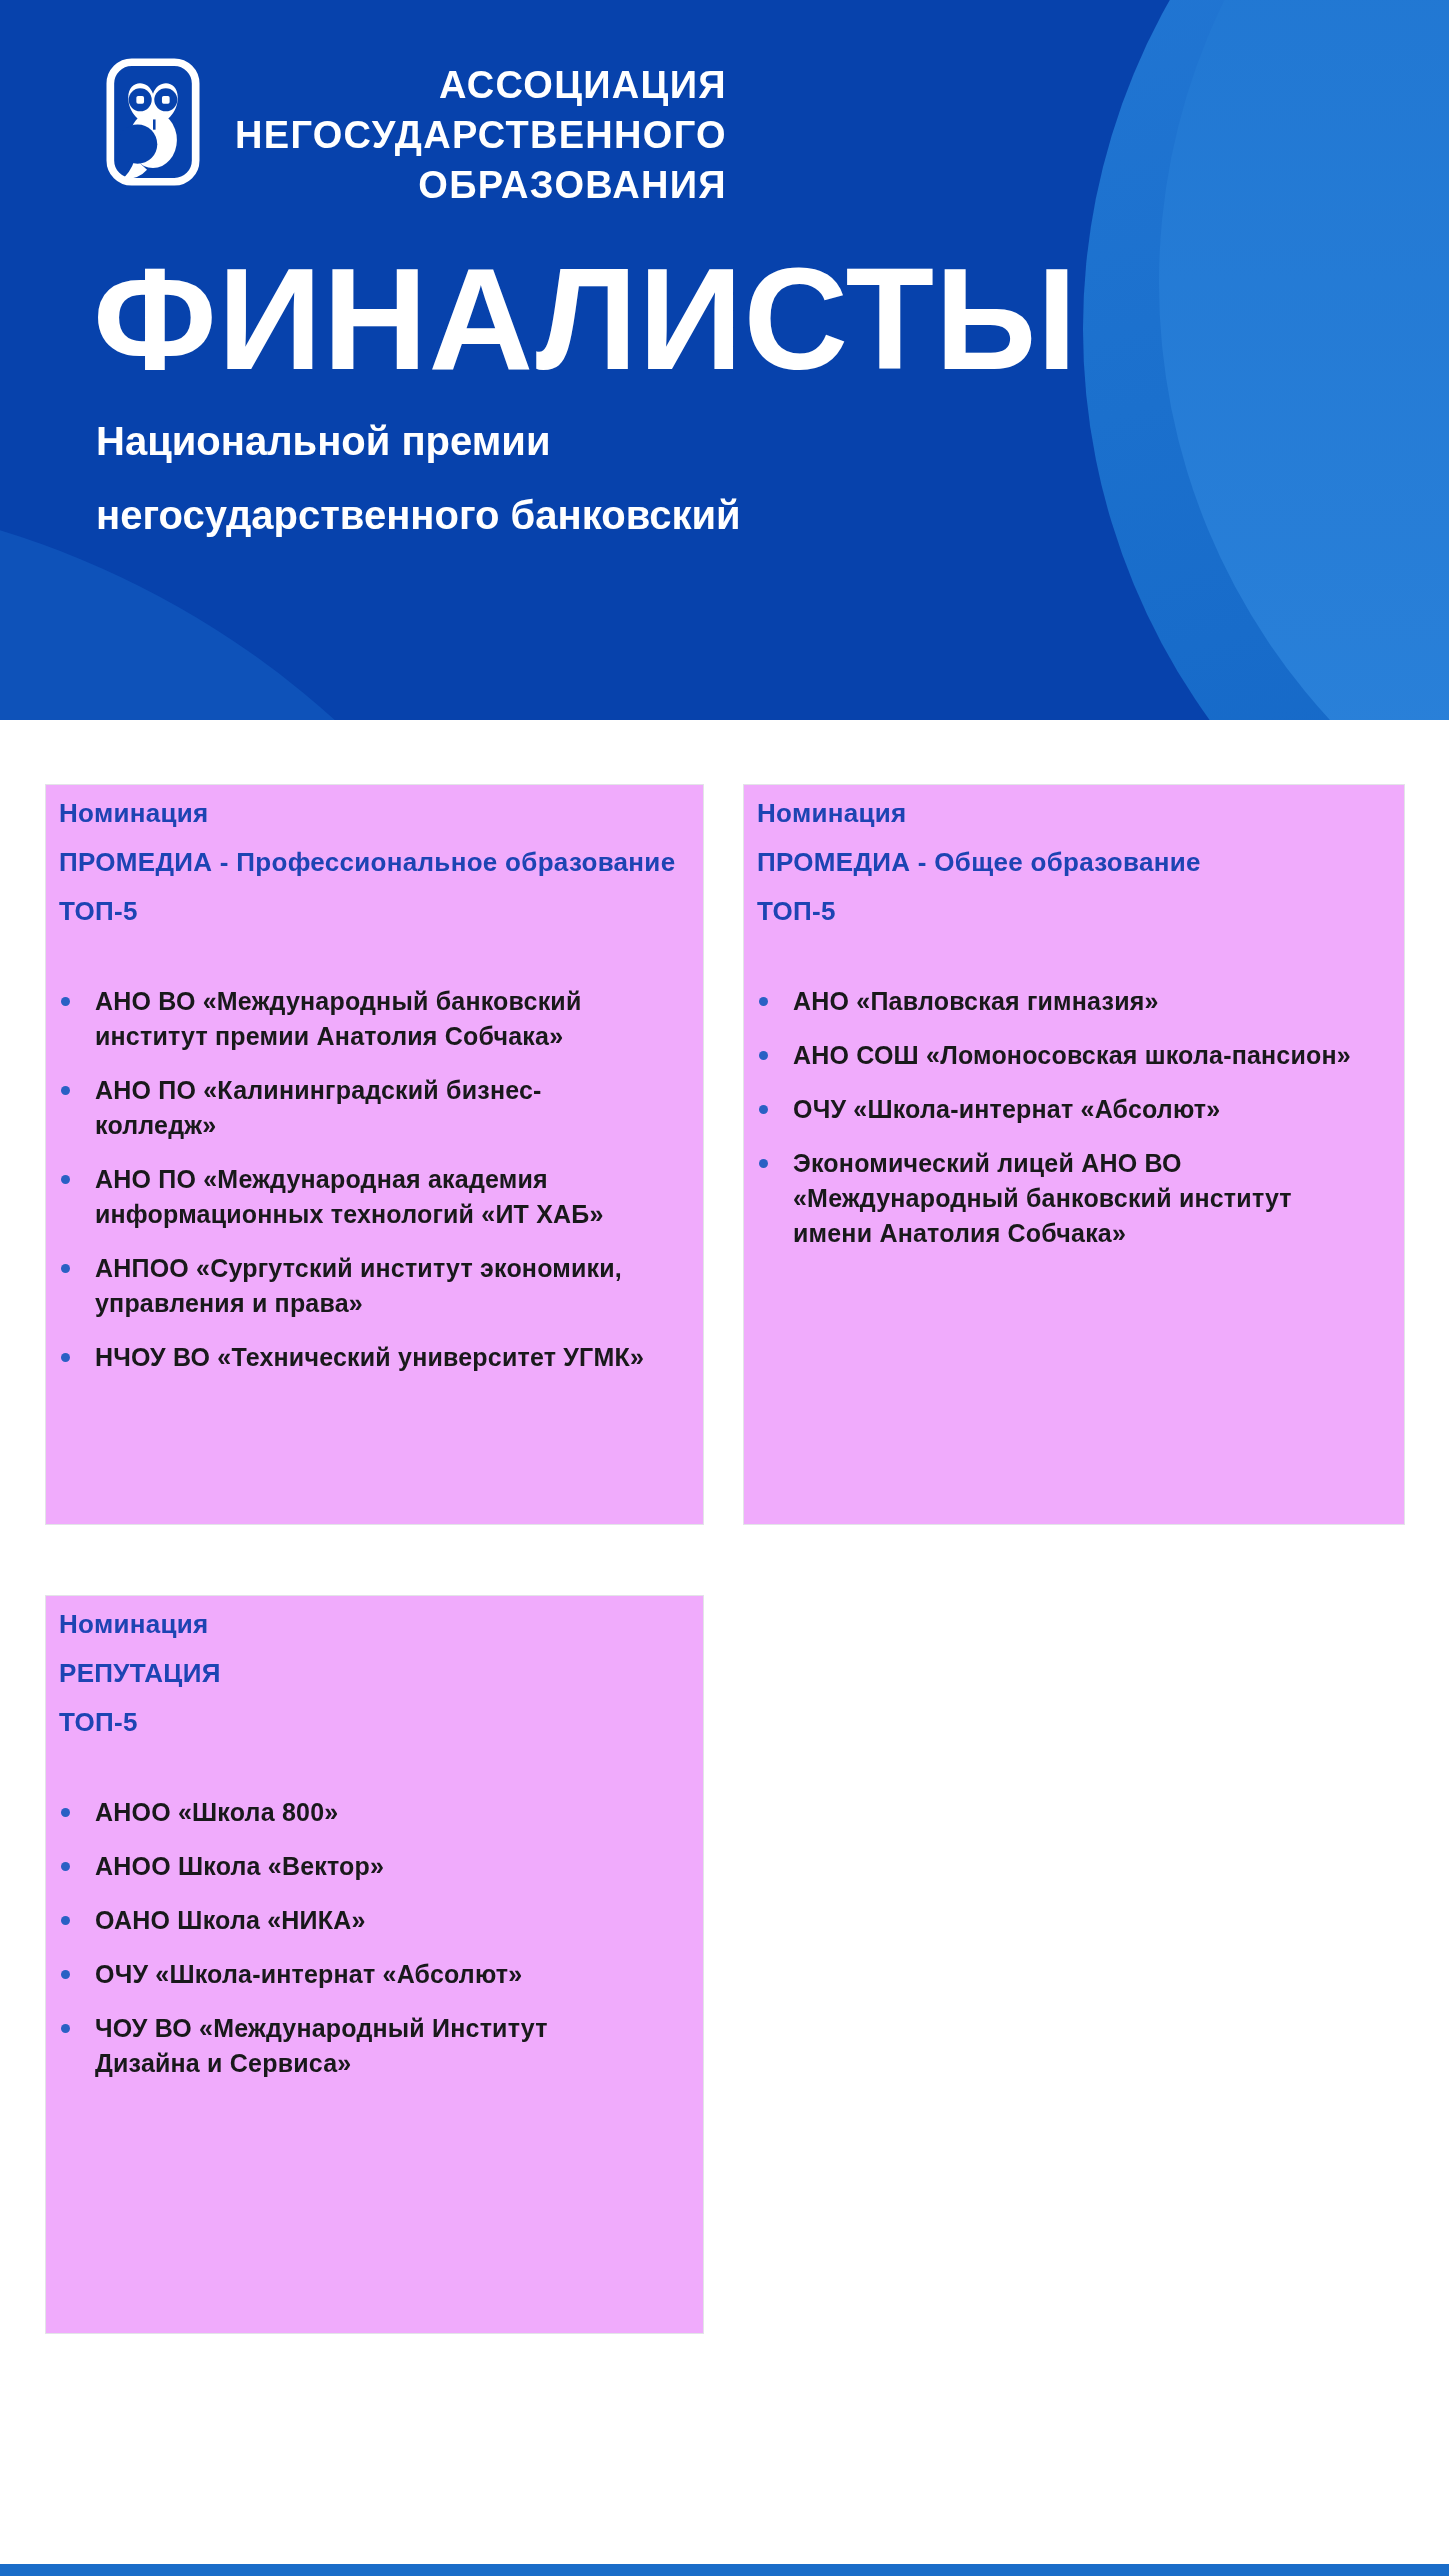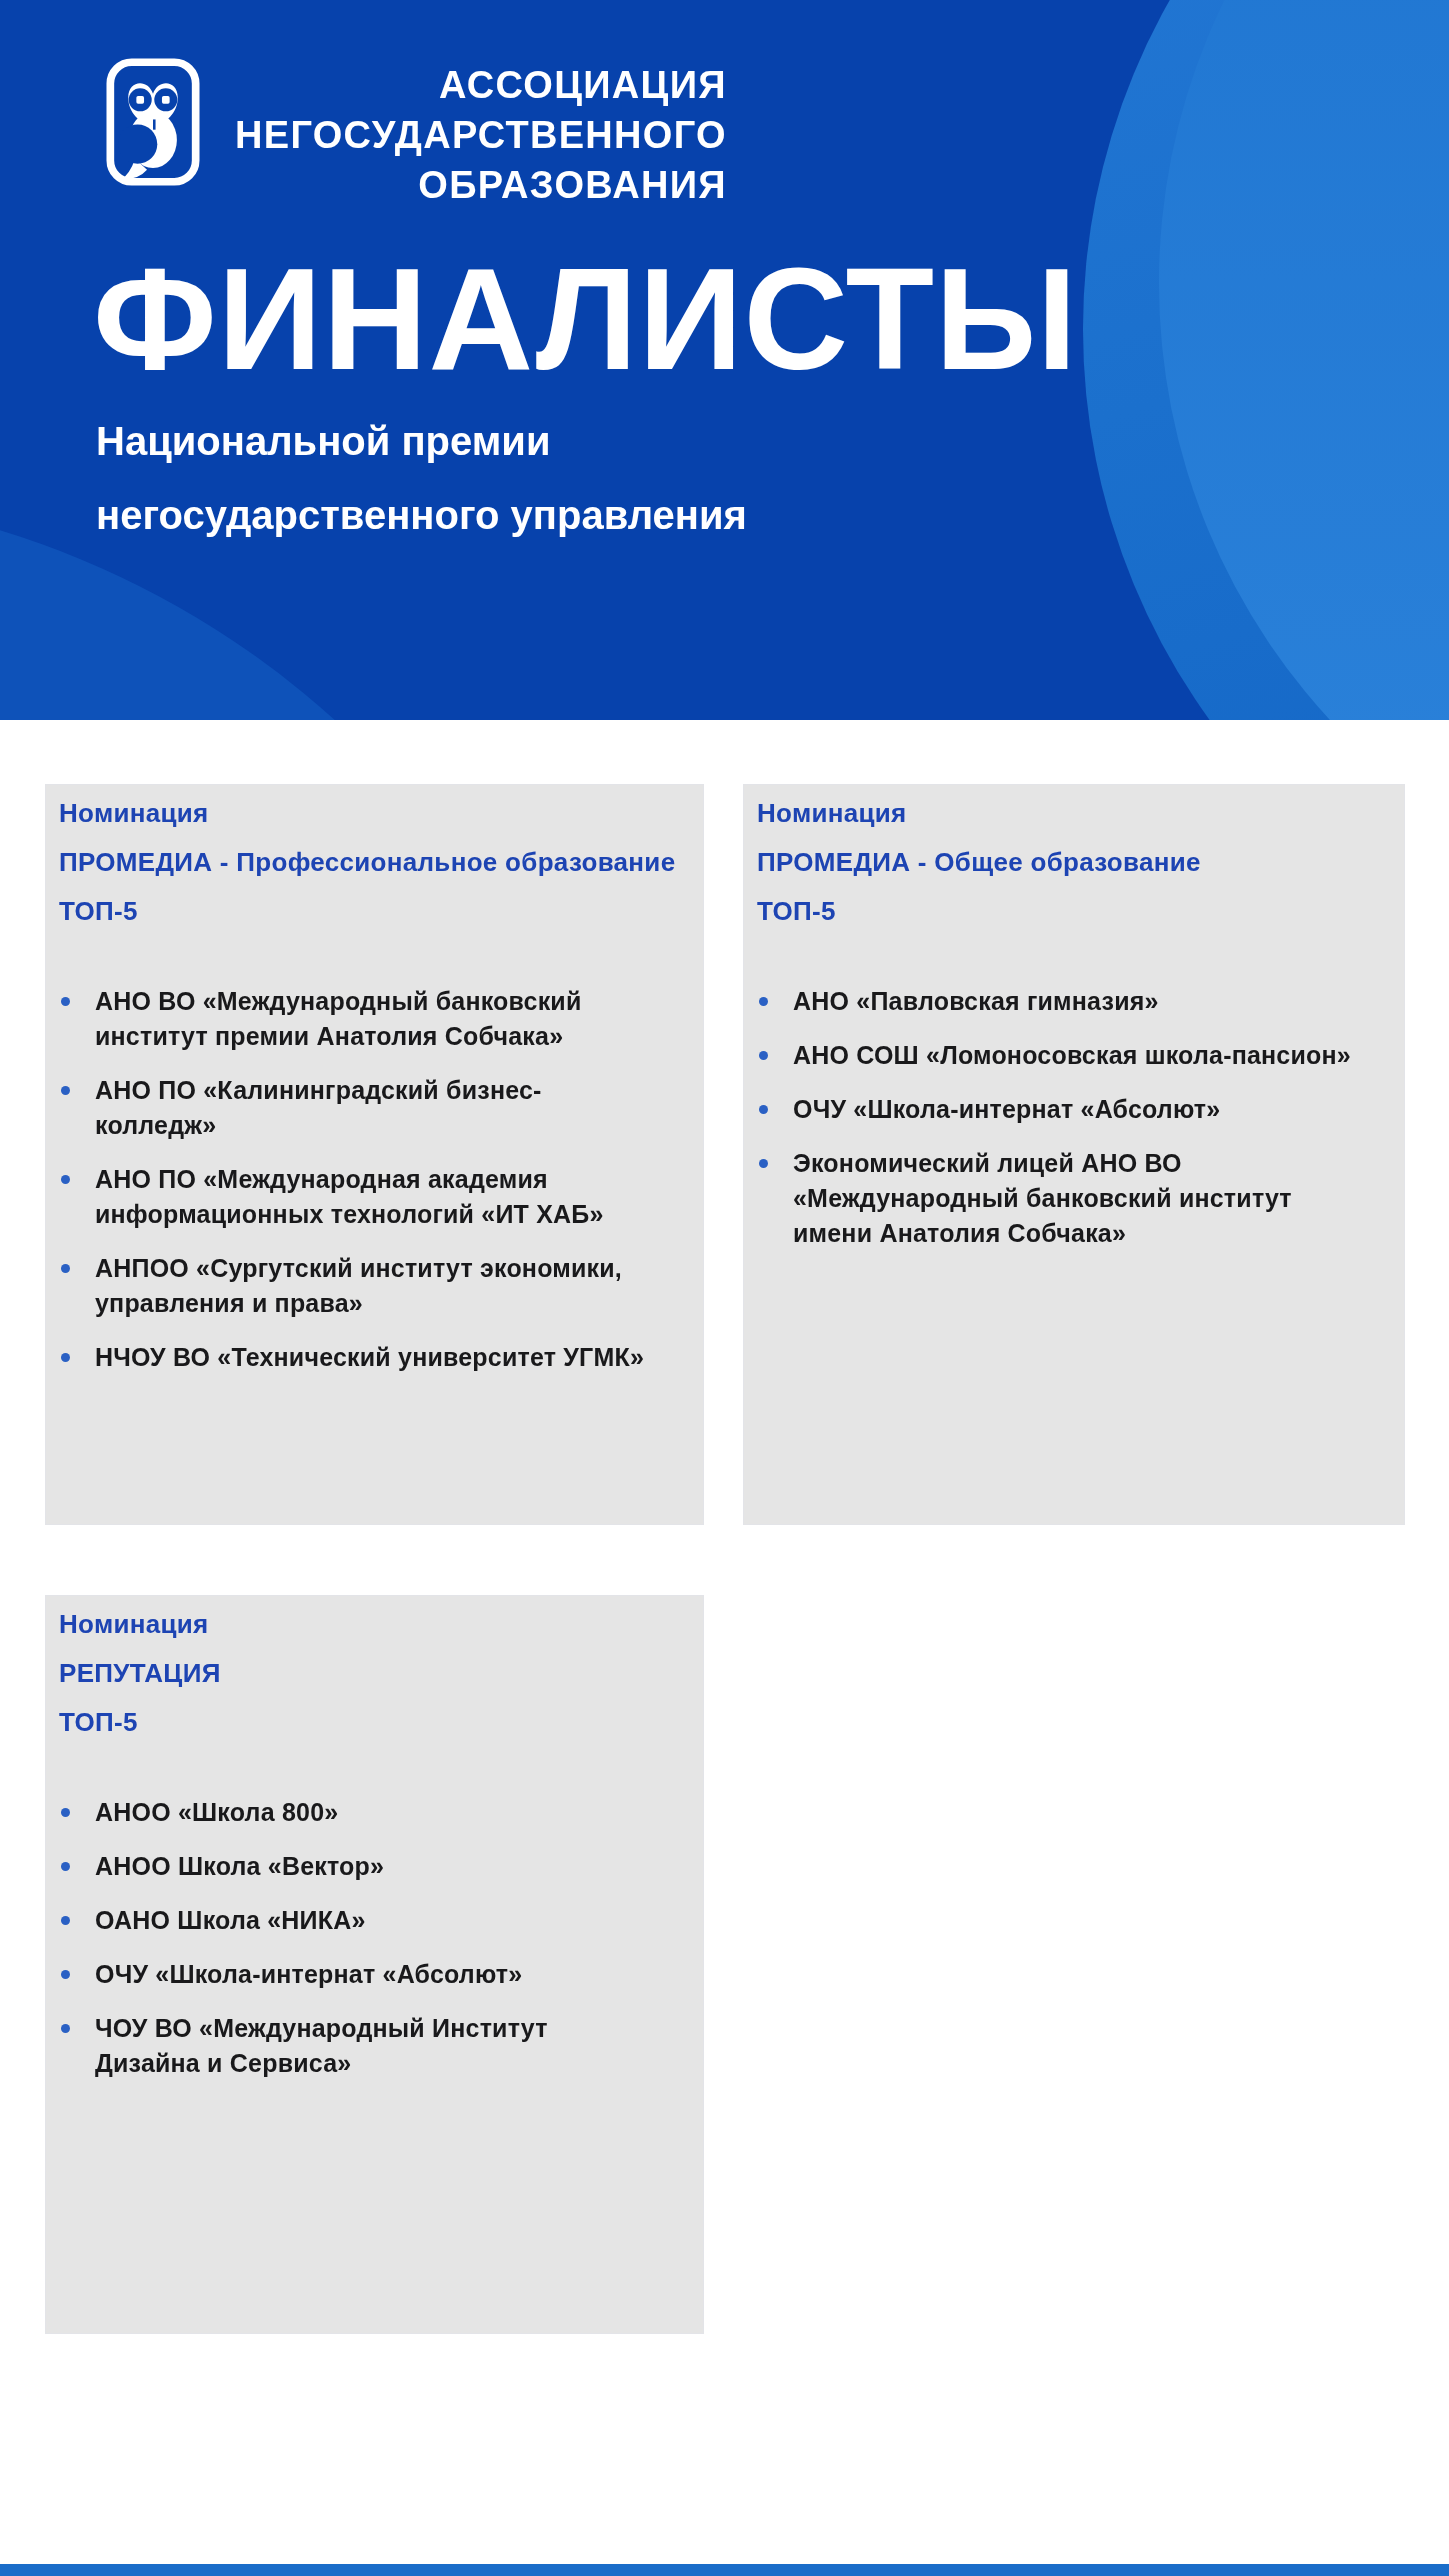--- a/index.html
+++ b/index.html
@@ -37,21 +37,21 @@
   .main-title{
     position:absolute;left:93px;top:236px;color:#ffffff;
     font-size:145px;font-weight:700;letter-spacing:0.9px;white-space:nowrap;
   }
   .subtitle{
     position:absolute;left:96px;top:404px;color:#ffffff;
     font-size:40px;font-weight:600;line-height:74px;white-space:nowrap;
   }
   
   .card{
-    position:absolute;background:#e5e5e5;border:1.7px solid #e3e4e8;
+    position:absolute;background:#f0abfc;border:1.7px solid #e3e4e8;
     box-sizing:border-box;padding:13.7px 17px 13.7px 13px;
   }
   .card.c1{left:45px;top:784px;width:659px;height:741px;}
   .card.c2{left:743px;top:784px;width:662px;height:741px;}
   .card.c3{left:45px;top:1595px;width:659px;height:739px;}
   .nom-label,.nom-category,.nom-top{
     color:#1d44b3;font-size:26px;font-weight:700;line-height:29px;
     margin:0 0 20px 0;letter-spacing:0.3px;
   }
   ul.finalists{
@@ -95,21 +95,21 @@
       </svg>
       <div class="org-name">
         <div>АССОЦИАЦИЯ</div>
         <div>НЕГОСУДАРСТВЕННОГО</div>
         <div>ОБРАЗОВАНИЯ</div>
       </div>
     </div>
     <div class="main-title">ФИНАЛИСТЫ</div>
     <div class="subtitle">
       <div>Национальной премии</div>
-      <div>негосударственного управления</div>
+      <div>негосударственного банковский</div>
     </div>
   </div>
 </header>
 
 <section class="card c1">
   <div class="nom-label">Номинация</div>
   <div class="nom-category">ПРОМЕДИА - Профессиональное образование</div>
   <div class="nom-top">ТОП-5</div>
   <ul class="finalists">
       <li><span class="dot"></span><span>АНО ВО «Международный банковский институт премии Анатолия Собчака»</span></li>

